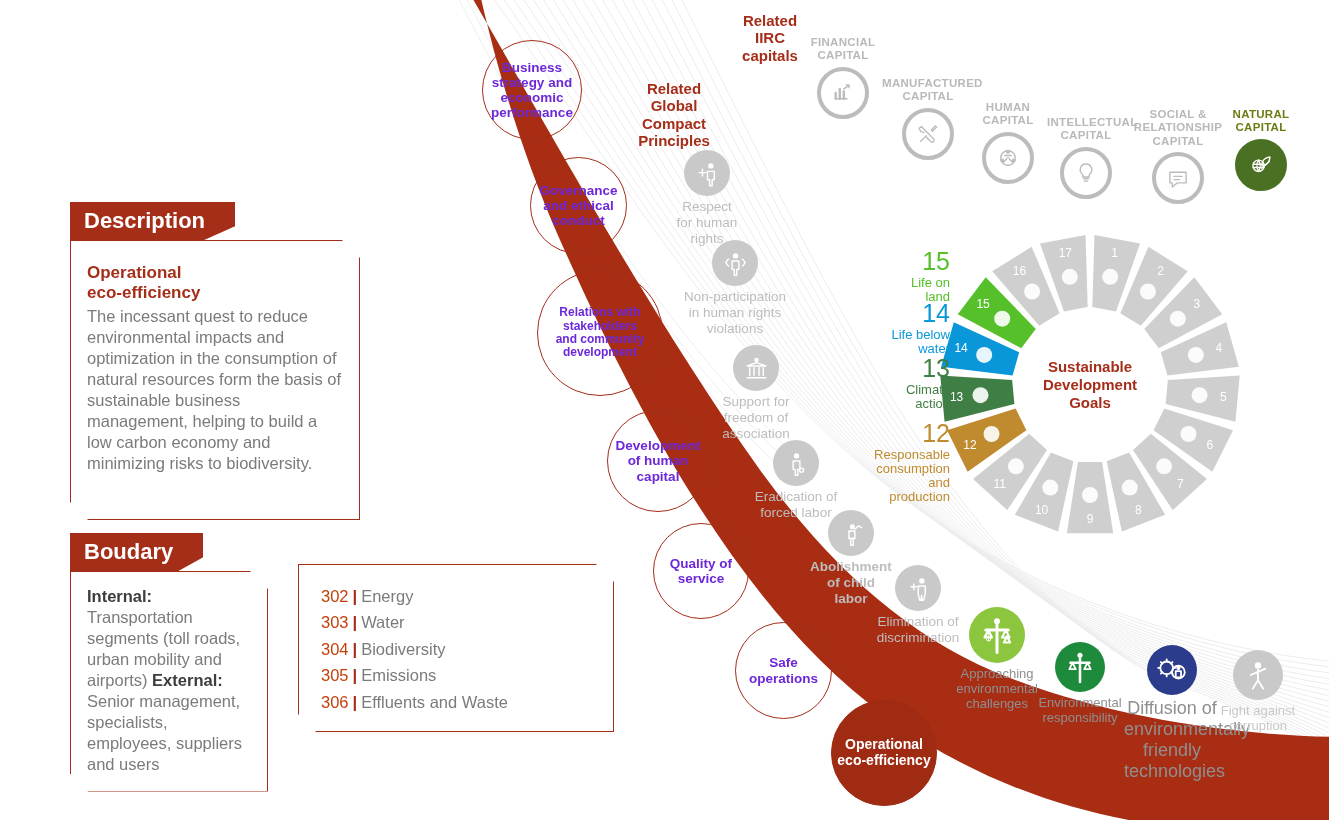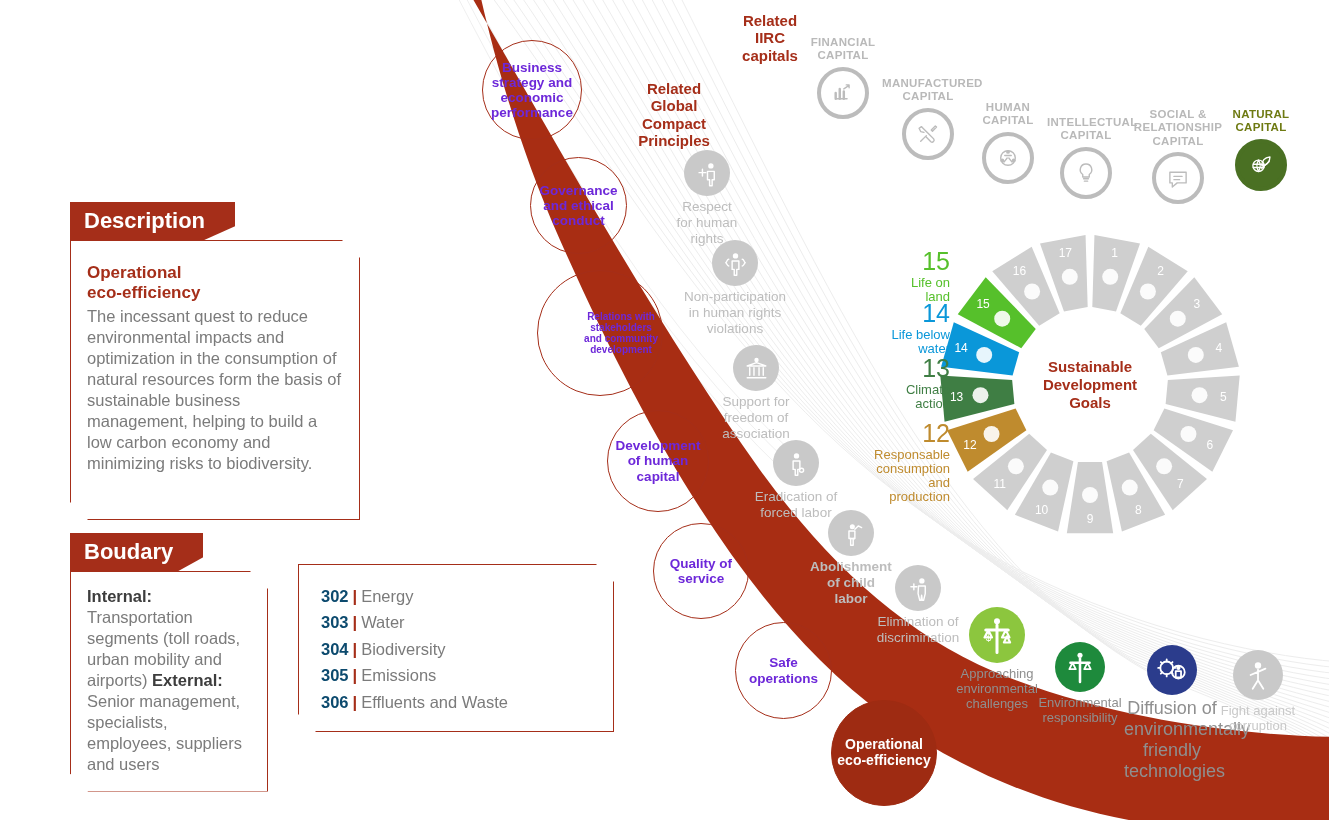--- a/index.html
+++ b/index.html
@@ -14,21 +14,21 @@
   .card-tab{position:relative;display:inline-block;background:#A52E19;color:#fff;
             font-weight:bold;font-size:22px;line-height:1;padding:8px 30px 9px 14px;
             clip-path:polygon(0 0,100% 0,100% 62%,80% 100%,0 100%);}
   .card-body{position:relative;background:#fff;border:1.5px solid #A52E19;
              padding:14px 16px 16px 16px;box-sizing:border-box;margin-top:-1px;}
   .card-body.notch{clip-path:polygon(0 0,calc(100% - 18px) 0,100% 18px,100% 100%,18px 100%,0 calc(100% - 18px));}
   .card-title{color:#A52E19;font-weight:bold;font-size:17px;line-height:1.18;margin:0 0 3px 0;}
   .card-text{color:#7b7b7b;font-size:16.5px;line-height:1.27;}
   .card-text b{color:#3d3d3d;}
   .gri-row{font-size:16.5px;line-height:1.6;color:#7b7b7b;white-space:nowrap;}
-  .gri-row .num{color:#0c4a6e;font-weight:bold;}
+  .gri-row .num{color:#c2410c;font-weight:normal;}
   .gri-row .bar{color:#A52E19;font-weight:bold;padding:0 4px;}
 
   
   .topic-circle{position:absolute;border:1.4px solid #A52E19;border-radius:50%;
     display:flex;align-items:center;justify-content:center;text-align:center;
     color:#6d28d9;font-weight:bold;line-height:1.12;background:transparent;}
   .topic-circle.filled{background:#9E2B12;color:#fff;border-color:#9E2B12;}
 
   
   .sect-head{position:absolute;color:#A52E19;font-weight:bold;font-size:15px;
@@ -154,21 +154,21 @@
         <span style="white-space: pre-line; padding: 0px 4px;">Business
 strategy and
 economic
 performance</span>
       </div>
       <div class="topic-circle" style="left: 530px; top: 157px; width: 95px; height: 95px; font-size: 13.5px;">
         <span style="white-space: pre-line; padding: 0px 4px;">Governance
 and ethical
 conduct</span>
       </div>
-      <div class="topic-circle" style="left: 537px; top: 270px; width: 124px; height: 124px; font-size: 10px; justify-content: flex-end;">
+      <div class="topic-circle" style="left: 537px; top: 270px; width: 124px; height: 124px; font-size: 12px;">
         <span style="white-space: pre-line; padding: 0px 4px;">Relations with
 stakeholders
 and community
 development</span>
       </div>
       <div class="topic-circle" style="left: 607px; top: 410px; width: 100px; height: 100px; font-size: 13.5px;">
         <span style="white-space: pre-line; padding: 0px 4px;">Development
 of human
 capital</span>
       </div>

